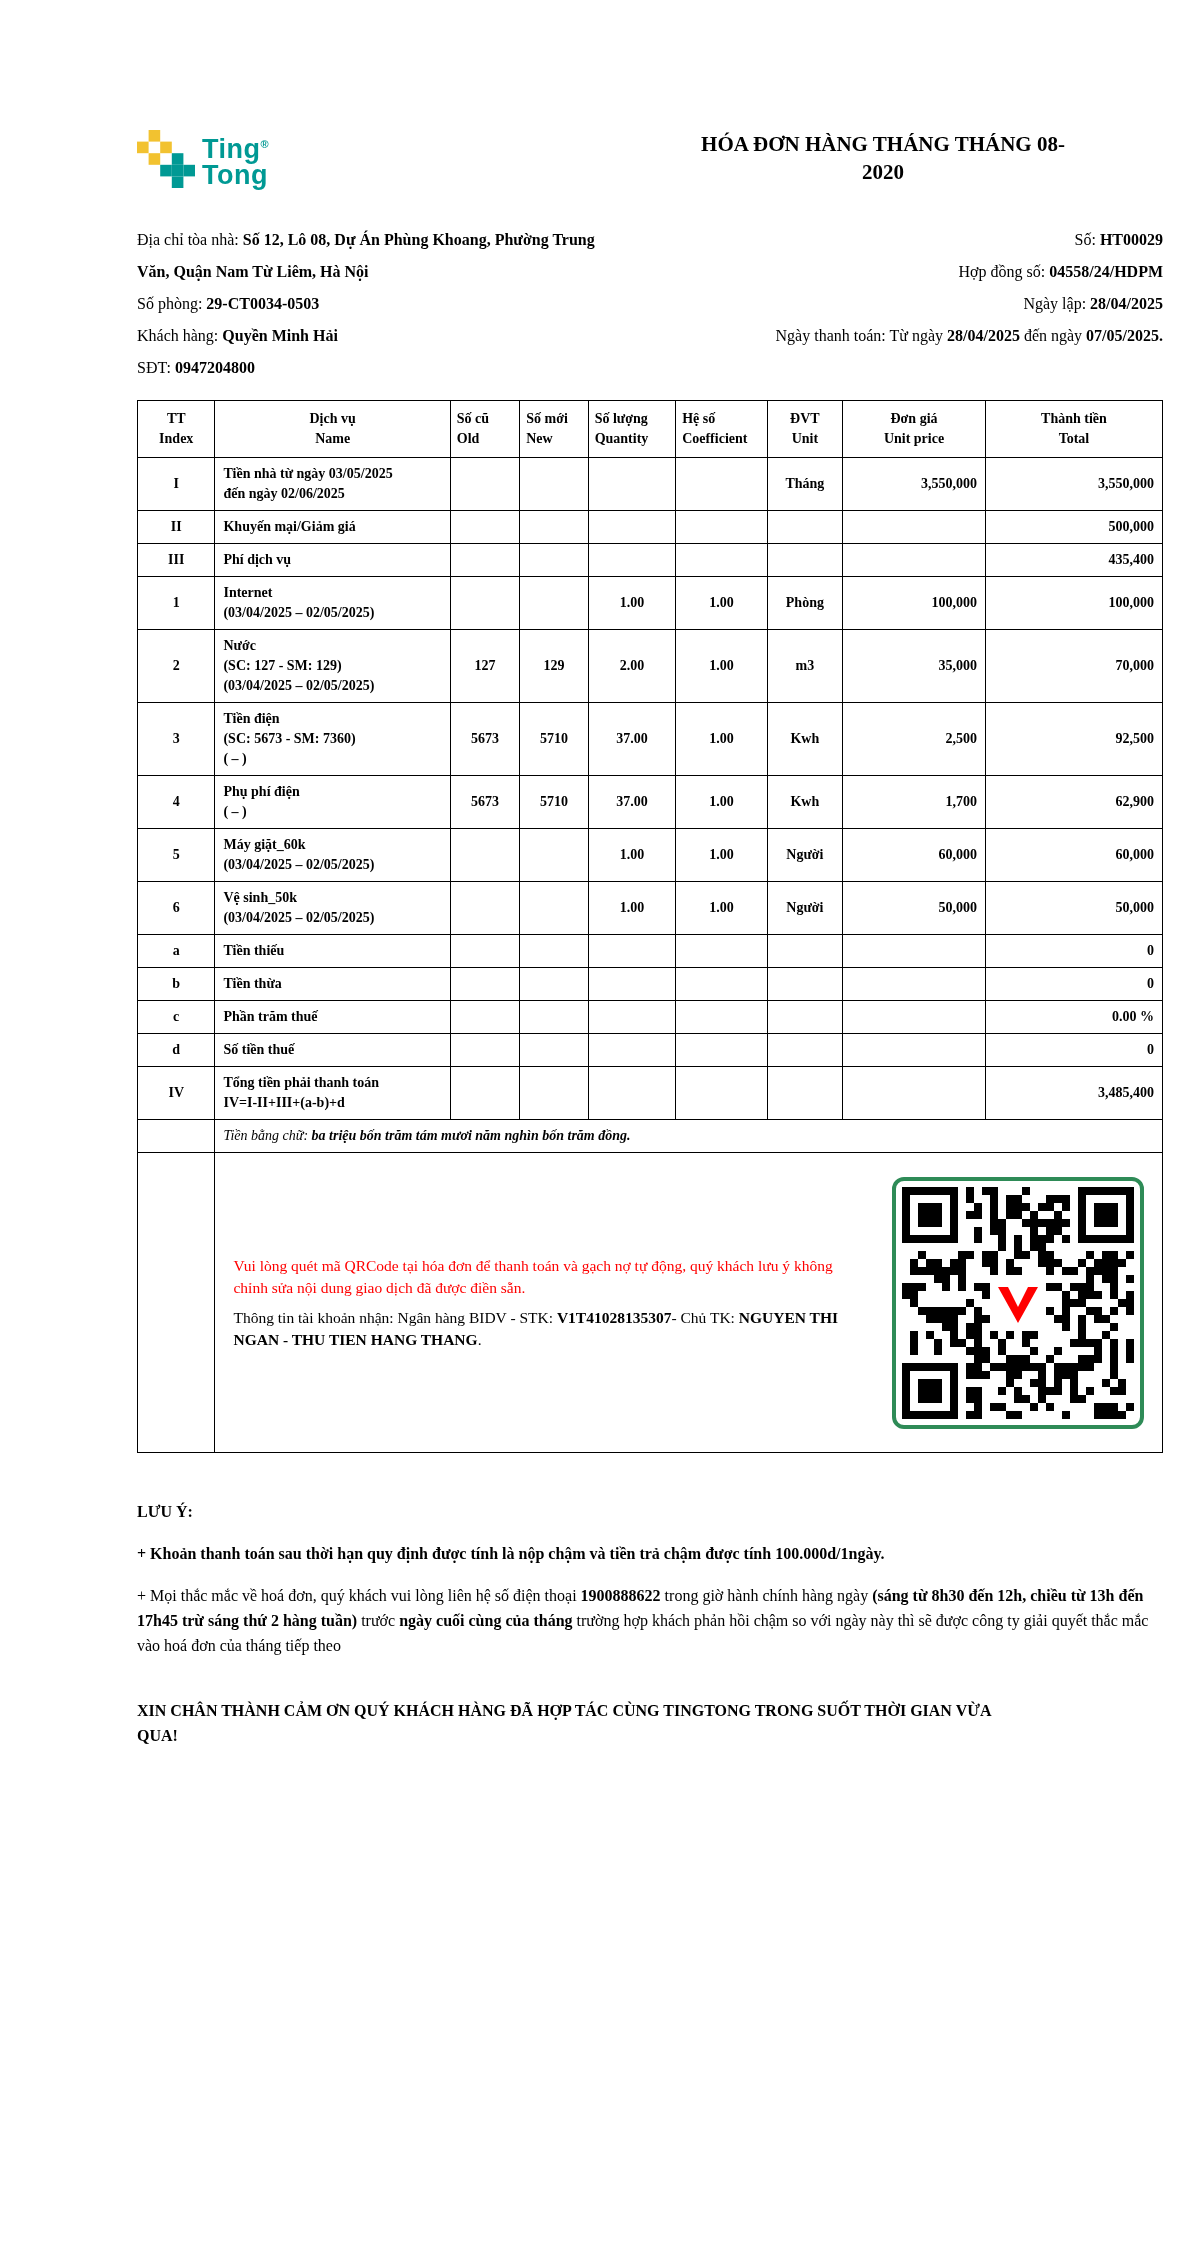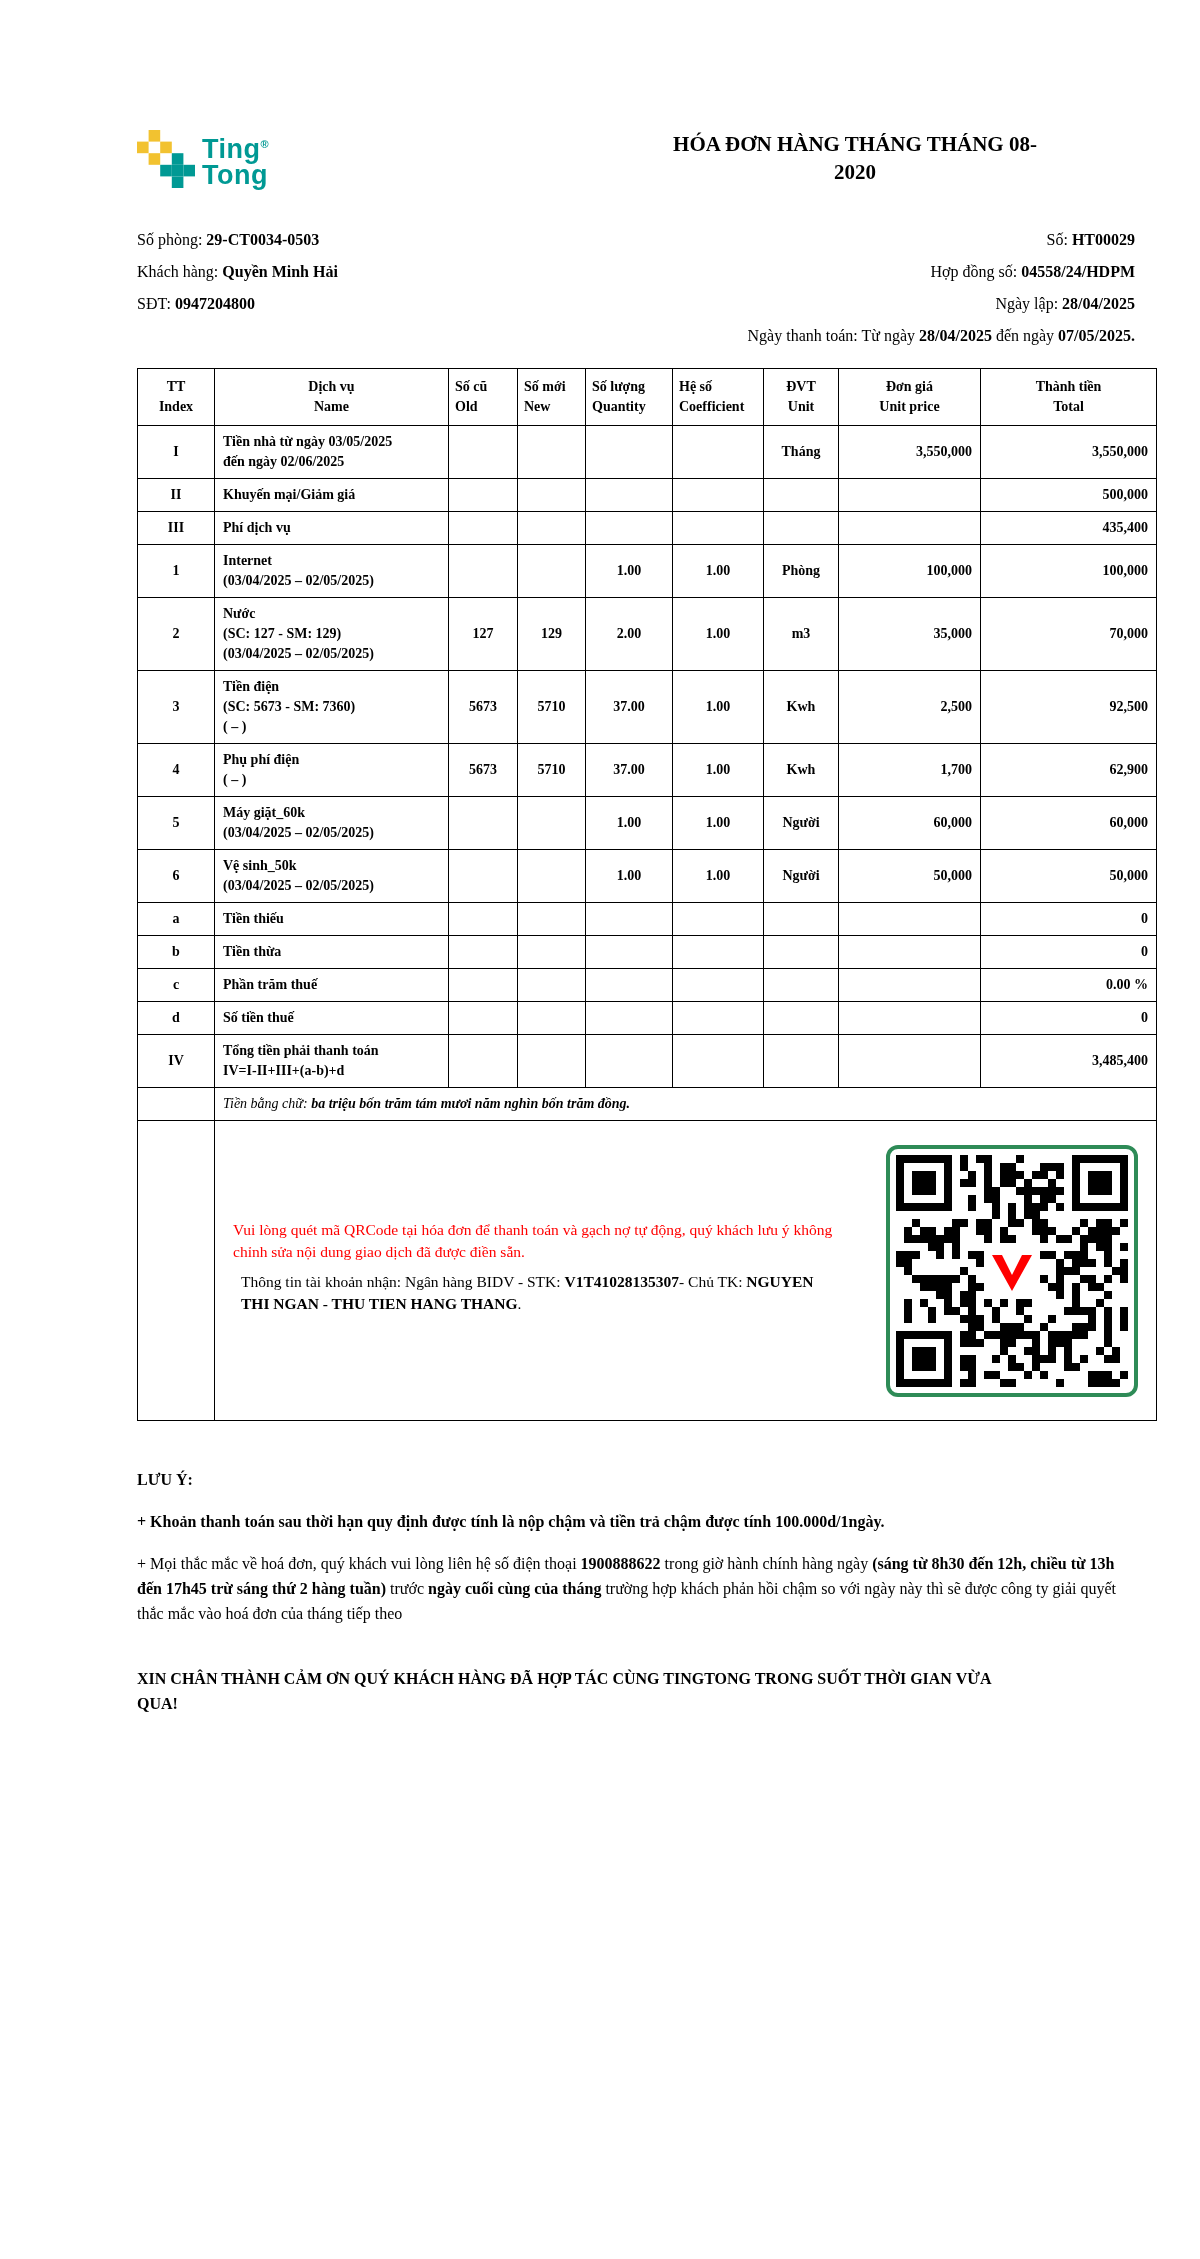--- a/index.html
+++ b/index.html
@@ -4,21 +4,21 @@
 <style>
   * { margin:0; padding:0; box-sizing:border-box; }
   html,body { background:#ffffff; }
   body {
     width:1200px; height:2259px;
     color:#000;
     font-family:"Liberation Serif", serif;
     font-size:16px;
     overflow:hidden;
   }
-  .page { padding:130px 65px 0 137px; }
+  .page { padding:130px 37px 0 137px; }
 
   
   .header-row { display:flex; justify-content:space-between; align-items:flex-start; margin-bottom:36px; }
   .logo { display:flex; align-items:center; gap:7px; }
   .logo-text {
     font-family:"Liberation Sans", sans-serif;
     font-weight:700; color:#009994;
     font-size:27px; line-height:26px; letter-spacing:.5px;
   }
   .logo-text sup { font-size:11px; vertical-align:super; }
@@ -40,21 +40,21 @@
   .c-mid   { text-align:center; font-weight:700; }
   .c-money { text-align:right;  font-weight:700; }
 
   .words-cell { font-style:italic; }
   .words-cell .bv { font-weight:700; }
 
   .qr-cell { height:300px; padding:10px 18px; }
   .qr-flex { display:flex; justify-content:space-between; align-items:center; gap:24px; }
   .qr-texts { width:612px; font-size:15.5px; line-height:22px; }
   .red-note { color:#ff0000; margin:0 0 8px 0; }
-  .account-info { margin:8px; }
+  .account-info { margin:0; }
   .qr-wrap { border:4px solid #2e8b57; border-radius:12px; padding:6px; background:#fff; flex:0 0 auto; }
   .qr-svg { display:block; }
 
   
   .notes { margin-top:46px; line-height:25px; }
   .notes-heading { font-weight:700; }
   .notes p { margin:17px 0 0 0; }
   .notes .p1 { font-weight:700; }
   .notes .p3 { font-weight:700; max-width:880px;margin-top:40px; }
 </style>
@@ -82,20 +82,21 @@
       </div>
     </div>
     <div class="doc-title">
       <div>HÓA ĐƠN HÀNG THÁNG THÁNG 08-</div>
       <div>2020</div>
     </div>
   </div>
 
   <div class="info-row">
     <div class="info-left">
+      <div><span>Địa chỉ tòa nhà: </span><span class="b">Số 12, Lô 08, Dự Án Phùng Khoang, Phường Trung Văn, Quận Nam Từ Liêm, Hà Nội</span></div>
       <div><span>Số phòng: </span><span class="b">29-CT0034-0503</span></div>
       <div><span>Khách hàng: </span><span class="b">Quyền Minh Hải</span></div>
       <div><span>SĐT: </span><span class="b">0947204800</span></div>
     </div>
     <div class="info-right">
       <div><span>Số: </span><span class="b">HT00029</span></div>
       <div><span>Hợp đồng số: </span><span class="b">04558/24/HDPM</span></div>
       <div><span>Ngày lập: </span><span class="b">28/04/2025</span></div>
       <div><span>Ngày thanh toán: Từ ngày </span><span class="b">28/04/2025</span><span> đến ngày </span><span class="b">07/05/2025.</span></div>
     </div>

